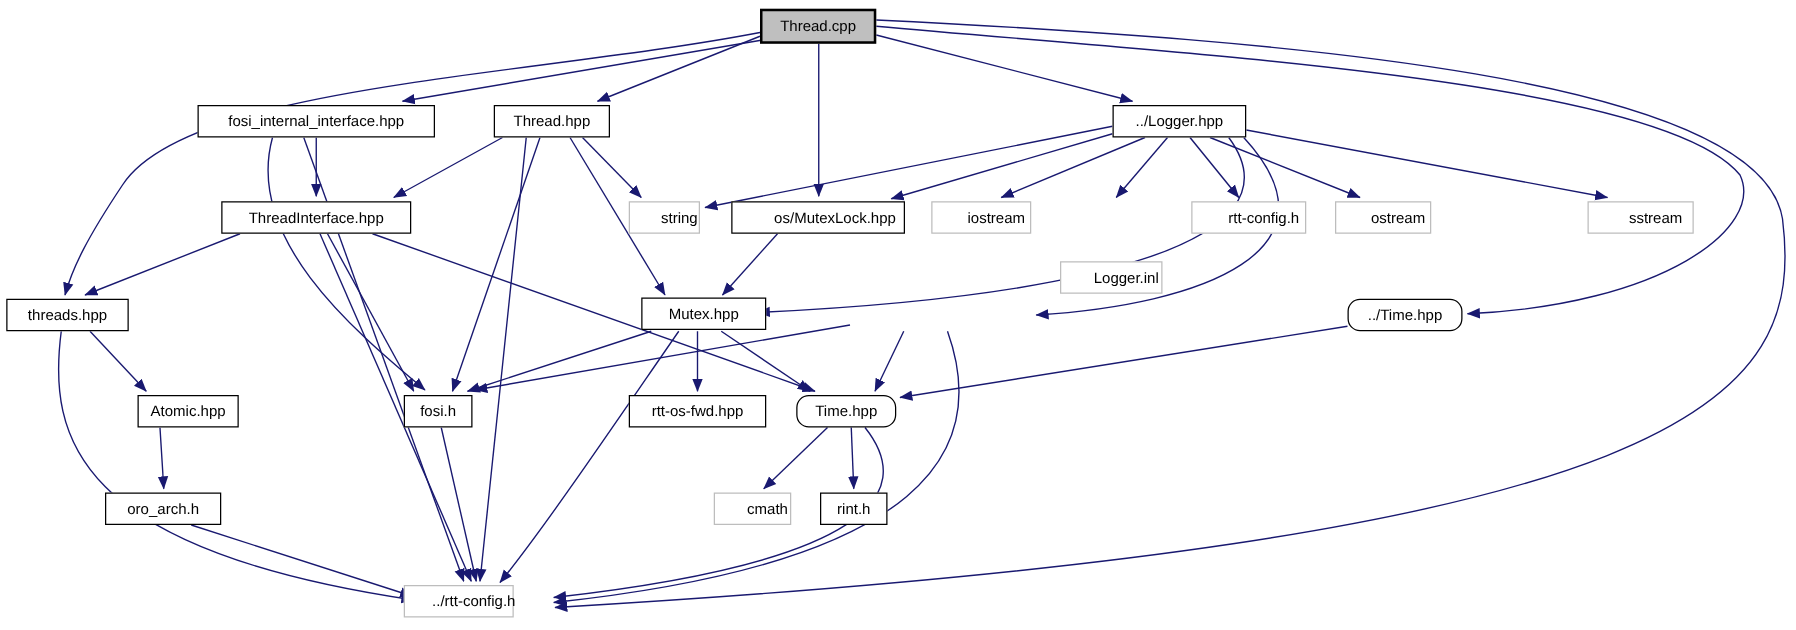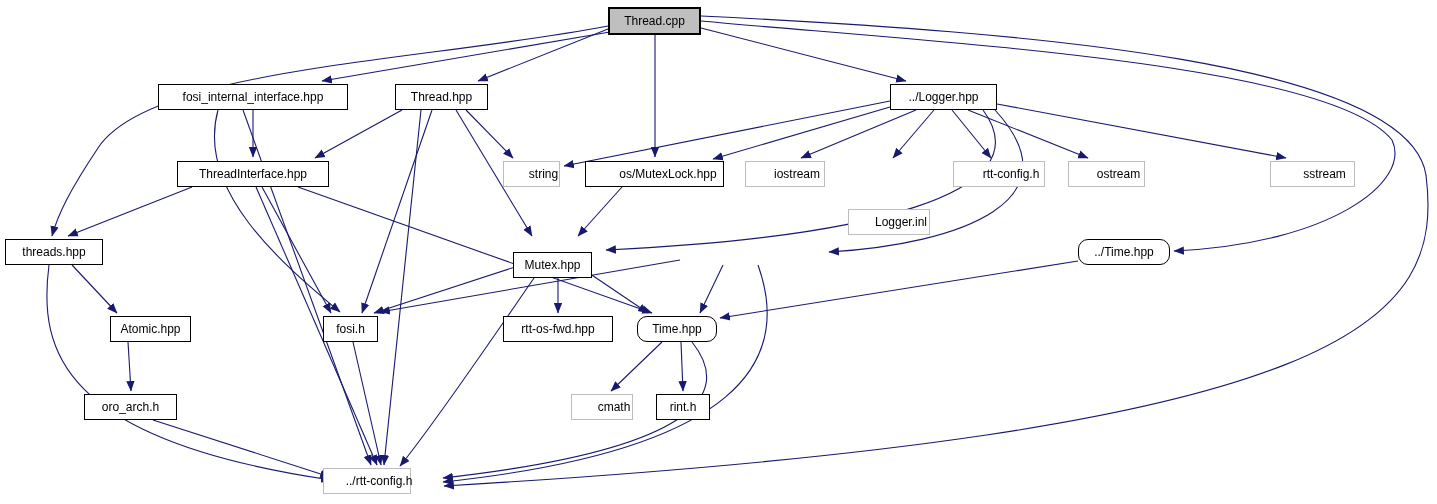--- a/index.html
+++ b/index.html
@@ -77,21 +77,21 @@
     <div class="node project" style="left: 890px; top: 84px; width: 107px; height: 26px;">../Logger.hpp</div>
     <div class="node project" style="left: 177px; top: 161px; width: 152px; height: 26px;">ThreadInterface.hpp</div>
     <div class="node system" style="left: 503px; top: 161px; width: 57px; height: 26px;">string</div>
     <div class="node project" style="left: 585px; top: 161px; width: 139px; height: 26px; padding-left: 27px;">os/MutexLock.hpp</div>
     <div class="node system" style="left: 745px; top: 161px; width: 80px; height: 26px;">iostream</div>
     <div class="node system" style="left: 848px; top: 161px; width: 82px; height: 26px; margin-top: 48px;">Logger.inl</div>
     <div class="node system" style="left: 953px; top: 161px; width: 92px; height: 26px;">rtt-config.h</div>
     <div class="node system" style="left: 1068px; top: 161px; width: 77px; height: 26px;">ostream</div>
     <div class="node system" style="left: 1270px; top: 161px; width: 85px; height: 26px;">sstream</div>
     <div class="node project" style="left: 5px; top: 239px; width: 98px; height: 26px;">threads.hpp</div>
-    <div class="node project" style="left: 513px; top: 252px; width: 79px; height: 26px;">Mutex.hpp</div>
+    <div class="node project" style="left: 513px; top: 238px; width: 100px; height: 26px;">Mutex.hpp</div>
     <div class="node project" style="left: 1078px; top: 239px; width: 92px; height: 26px; border-radius: 10px;">../Time.hpp</div>
     <div class="node project" style="left: 82px; top: 316px; width: 81px; height: 26px; margin-left: 28px;">Atomic.hpp</div>
     <div class="node project" style="left: 323px; top: 316px; width: 55px; height: 26px;">fosi.h</div>
     <div class="node project" style="left: 503px; top: 316px; width: 110px; height: 26px;">rtt-os-fwd.hpp</div>
     <div class="node project" style="left: 637px; top: 316px; width: 80px; height: 26px; border-radius: 10px;">Time.hpp</div>
     <div class="node project" style="left: 84px; top: 394px; width: 93px; height: 26px;">oro_arch.h</div>
     <div class="node system" style="left: 571px; top: 394px; width: 62px; height: 26px;">cmath</div>
     <div class="node project" style="left: 656px; top: 394px; width: 54px; height: 26px;">rint.h</div>
     <div class="node system" style="left: 323px; top: 468px; width: 88px; height: 26px;">../rtt-config.h</div>
   </div>

